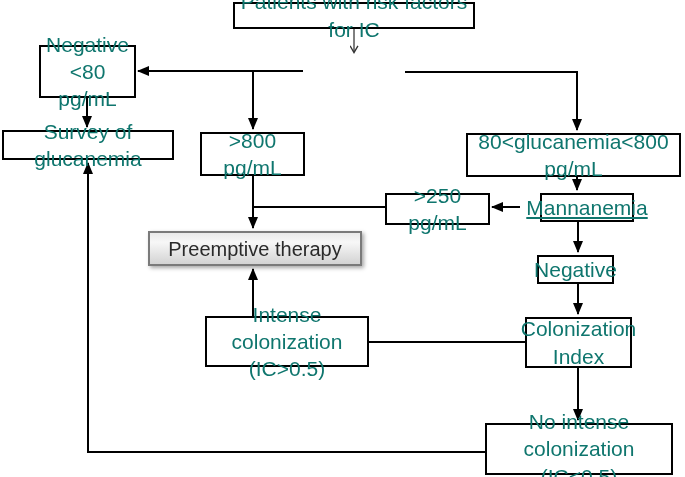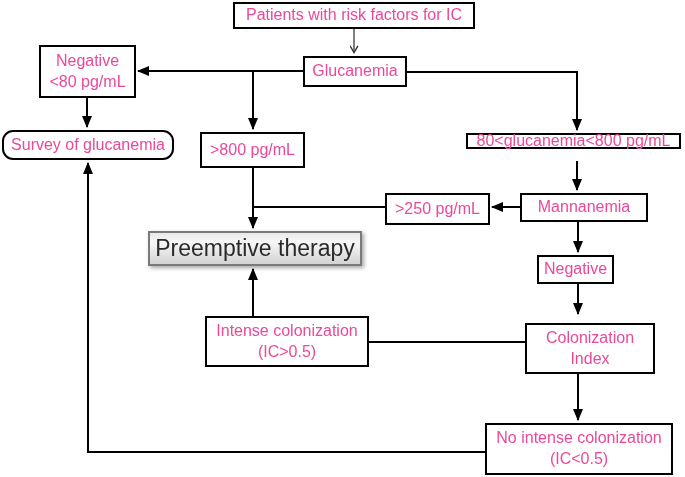--- a/index.html
+++ b/index.html
@@ -5,42 +5,42 @@
   html,body{margin:0;padding:0;background:#ffffff;}
   .stage{
     position:relative;width:685px;height:477px;background:#ffffff;
     font-family:"Liberation Sans",sans-serif;overflow:hidden;
   }
   .arrows{position:absolute;left:0;top:0;width:685px;height:477px;}
   .node{
     position:absolute;box-sizing:border-box;
     border:2px solid #000;background:#fff;
     display:flex;align-items:center;justify-content:center;
-    text-align:center;font-size:16px;line-height:1.3;color:#ec4899;
+    text-align:center;font-size:21px;line-height:1.3;color:#0f766e;
     white-space:pre-line;z-index:2;
   }
   .node.accent{
     border:2px solid #7a7a7a;
     background:linear-gradient(180deg,#e9e9e9 0%,#f7f7f7 30%,#d3d3d3 100%);
     box-shadow:2px 2px 4px rgba(0,0,0,0.35);
-    font-size:23px;color:#2a2a2a;
+    font-size:20px;color:#2a2a2a;
   }
   
   .n-patients{left:233px;top:2px;width:242px;height:27px;}
   .n-glucanemia{left:303px;top:56px;width:104px;height:31px;}
   .n-negative-low{left:39px;top:45px;width:97px;height:53px;}
-  .n-survey{left:2px;top:130px;width:172px;height:30px;border-radius:11px;}
-  .n-gt800{left:200px;top:132px;width:105px;height:36px;}
-  .n-range{left:466px;top:133px;width:215px;height:16px;}
+  .n-survey{left:2px;top:130px;width:172px;height:30px;}
+  .n-gt800{left:200px;top:132px;width:105px;height:44px;}
+  .n-range{left:466px;top:133px;width:215px;height:44px;}
   .n-gt250{left:385px;top:193px;width:105px;height:32px;}
-  .n-mannanemia{left:520px;top:193px;width:128px;height:29px;}
+  .n-mannanemia{left:540px;top:193px;width:94px;height:29px;text-decoration:underline;}
   .n-preemptive{left:148px;top:231px;width:214px;height:35px;}
   .n-negative-mannan{left:537px;top:255px;width:77px;height:29px;}
   .n-intense{left:173px;top:316px;width:164px;height:51px;margin-left:32px;}
-  .n-colindex{left:525px;top:317px;width:130px;height:51px;margin-top:6px;}
+  .n-colindex{left:525px;top:317px;width:107px;height:51px;}
   .n-nointense{left:485px;top:423px;width:188px;height:52px;text-align:center;}
 </style>
 </head>
 <body>
 
 <div class="stage">
 
   <svg class="arrows" width="685" height="477" viewBox="0 0 685 477">
     <defs>
       <marker id="ah" viewBox="0 0 12 10" markerWidth="12" markerHeight="10" refX="11" refY="5" orient="auto" markerUnits="userSpaceOnUse">
@@ -64,21 +64,20 @@
       <line x1="578" y1="284" x2="578" y2="314" marker-end="url(#ah)"></line>
       <line x1="525" y1="342" x2="340" y2="342" marker-end="url(#ah)"></line>
       <line x1="253" y1="316" x2="253" y2="269" marker-end="url(#ah)"></line>
       <line x1="578" y1="368" x2="578" y2="420" marker-end="url(#ah)"></line>
       <polyline points="485,452 88,452 88,163" marker-end="url(#ah)"></polyline>
     </g>
   </svg>
 
   <div class="node n-patients">Patients with risk factors for IC</div>
 
-  <div class="node n-glucanemia">Glucanemia</div>
 
   <div class="node n-negative-low">Negative
 &lt;80 pg/mL</div>
 
   <div class="node n-survey">Survey of glucanemia</div>
 
   <div class="node n-gt800">&gt;800 pg/mL</div>
 
   <div class="node n-range">80&lt;glucanemia&lt;800 pg/mL</div>
 

